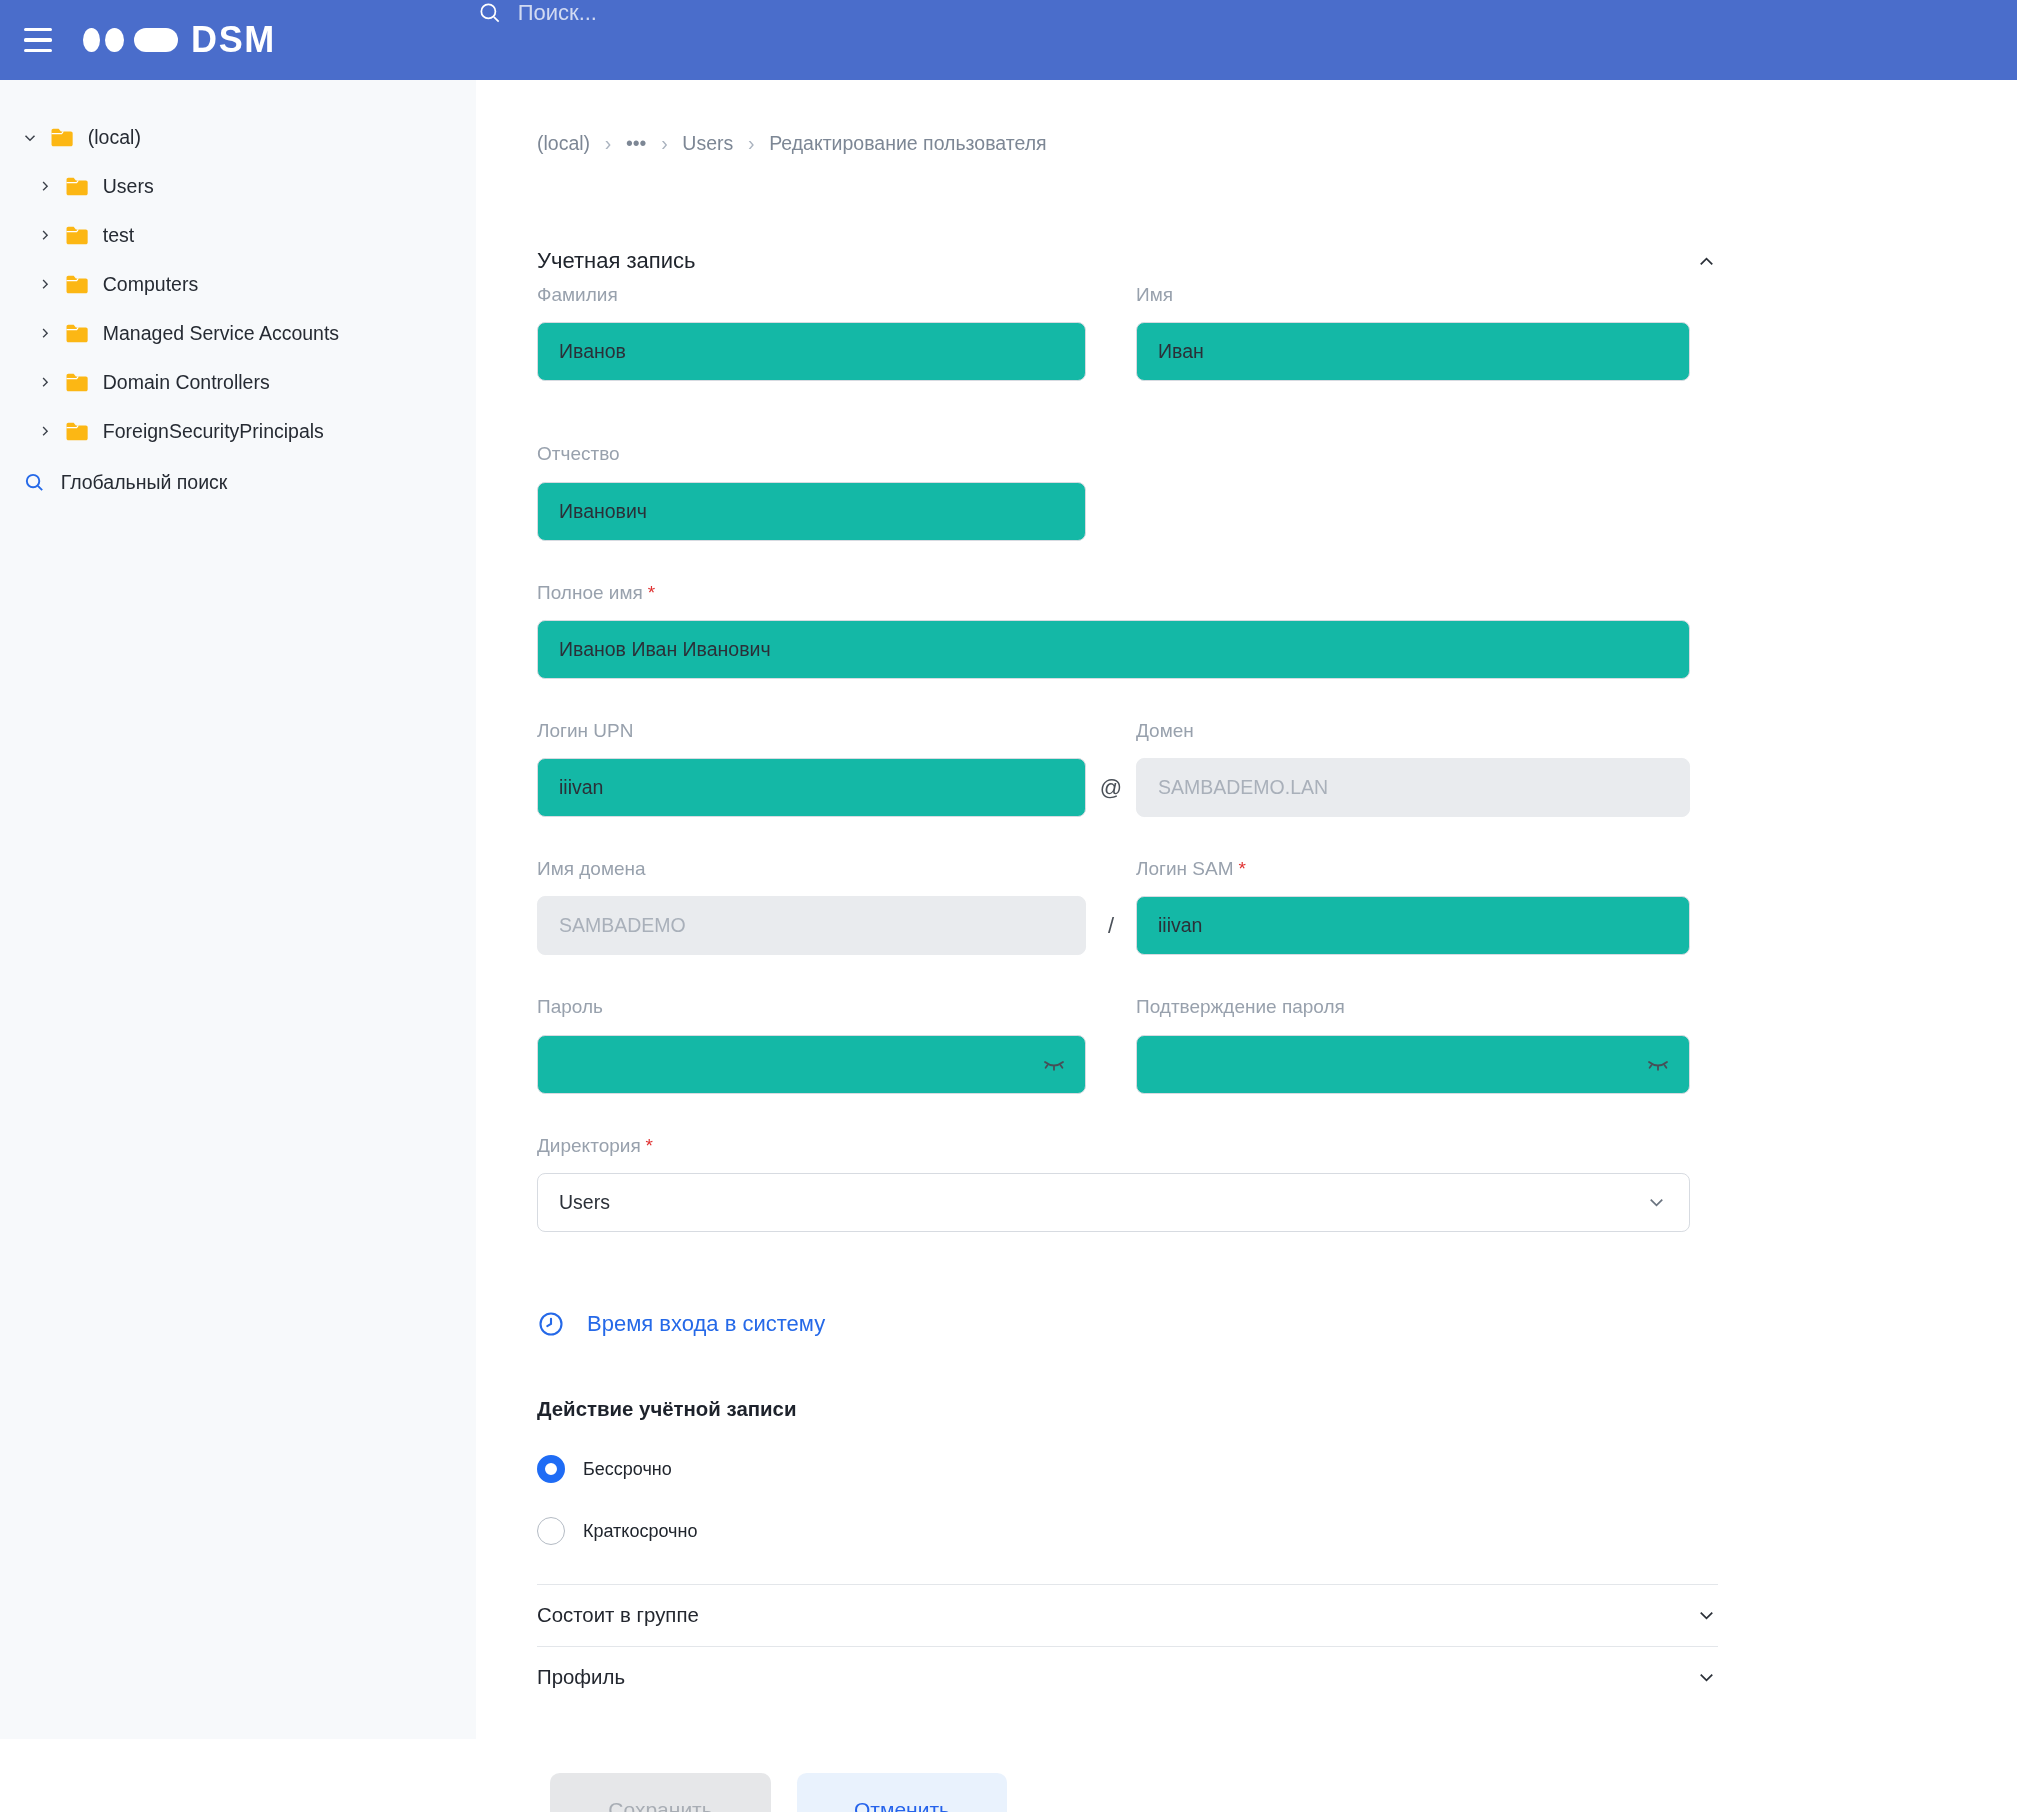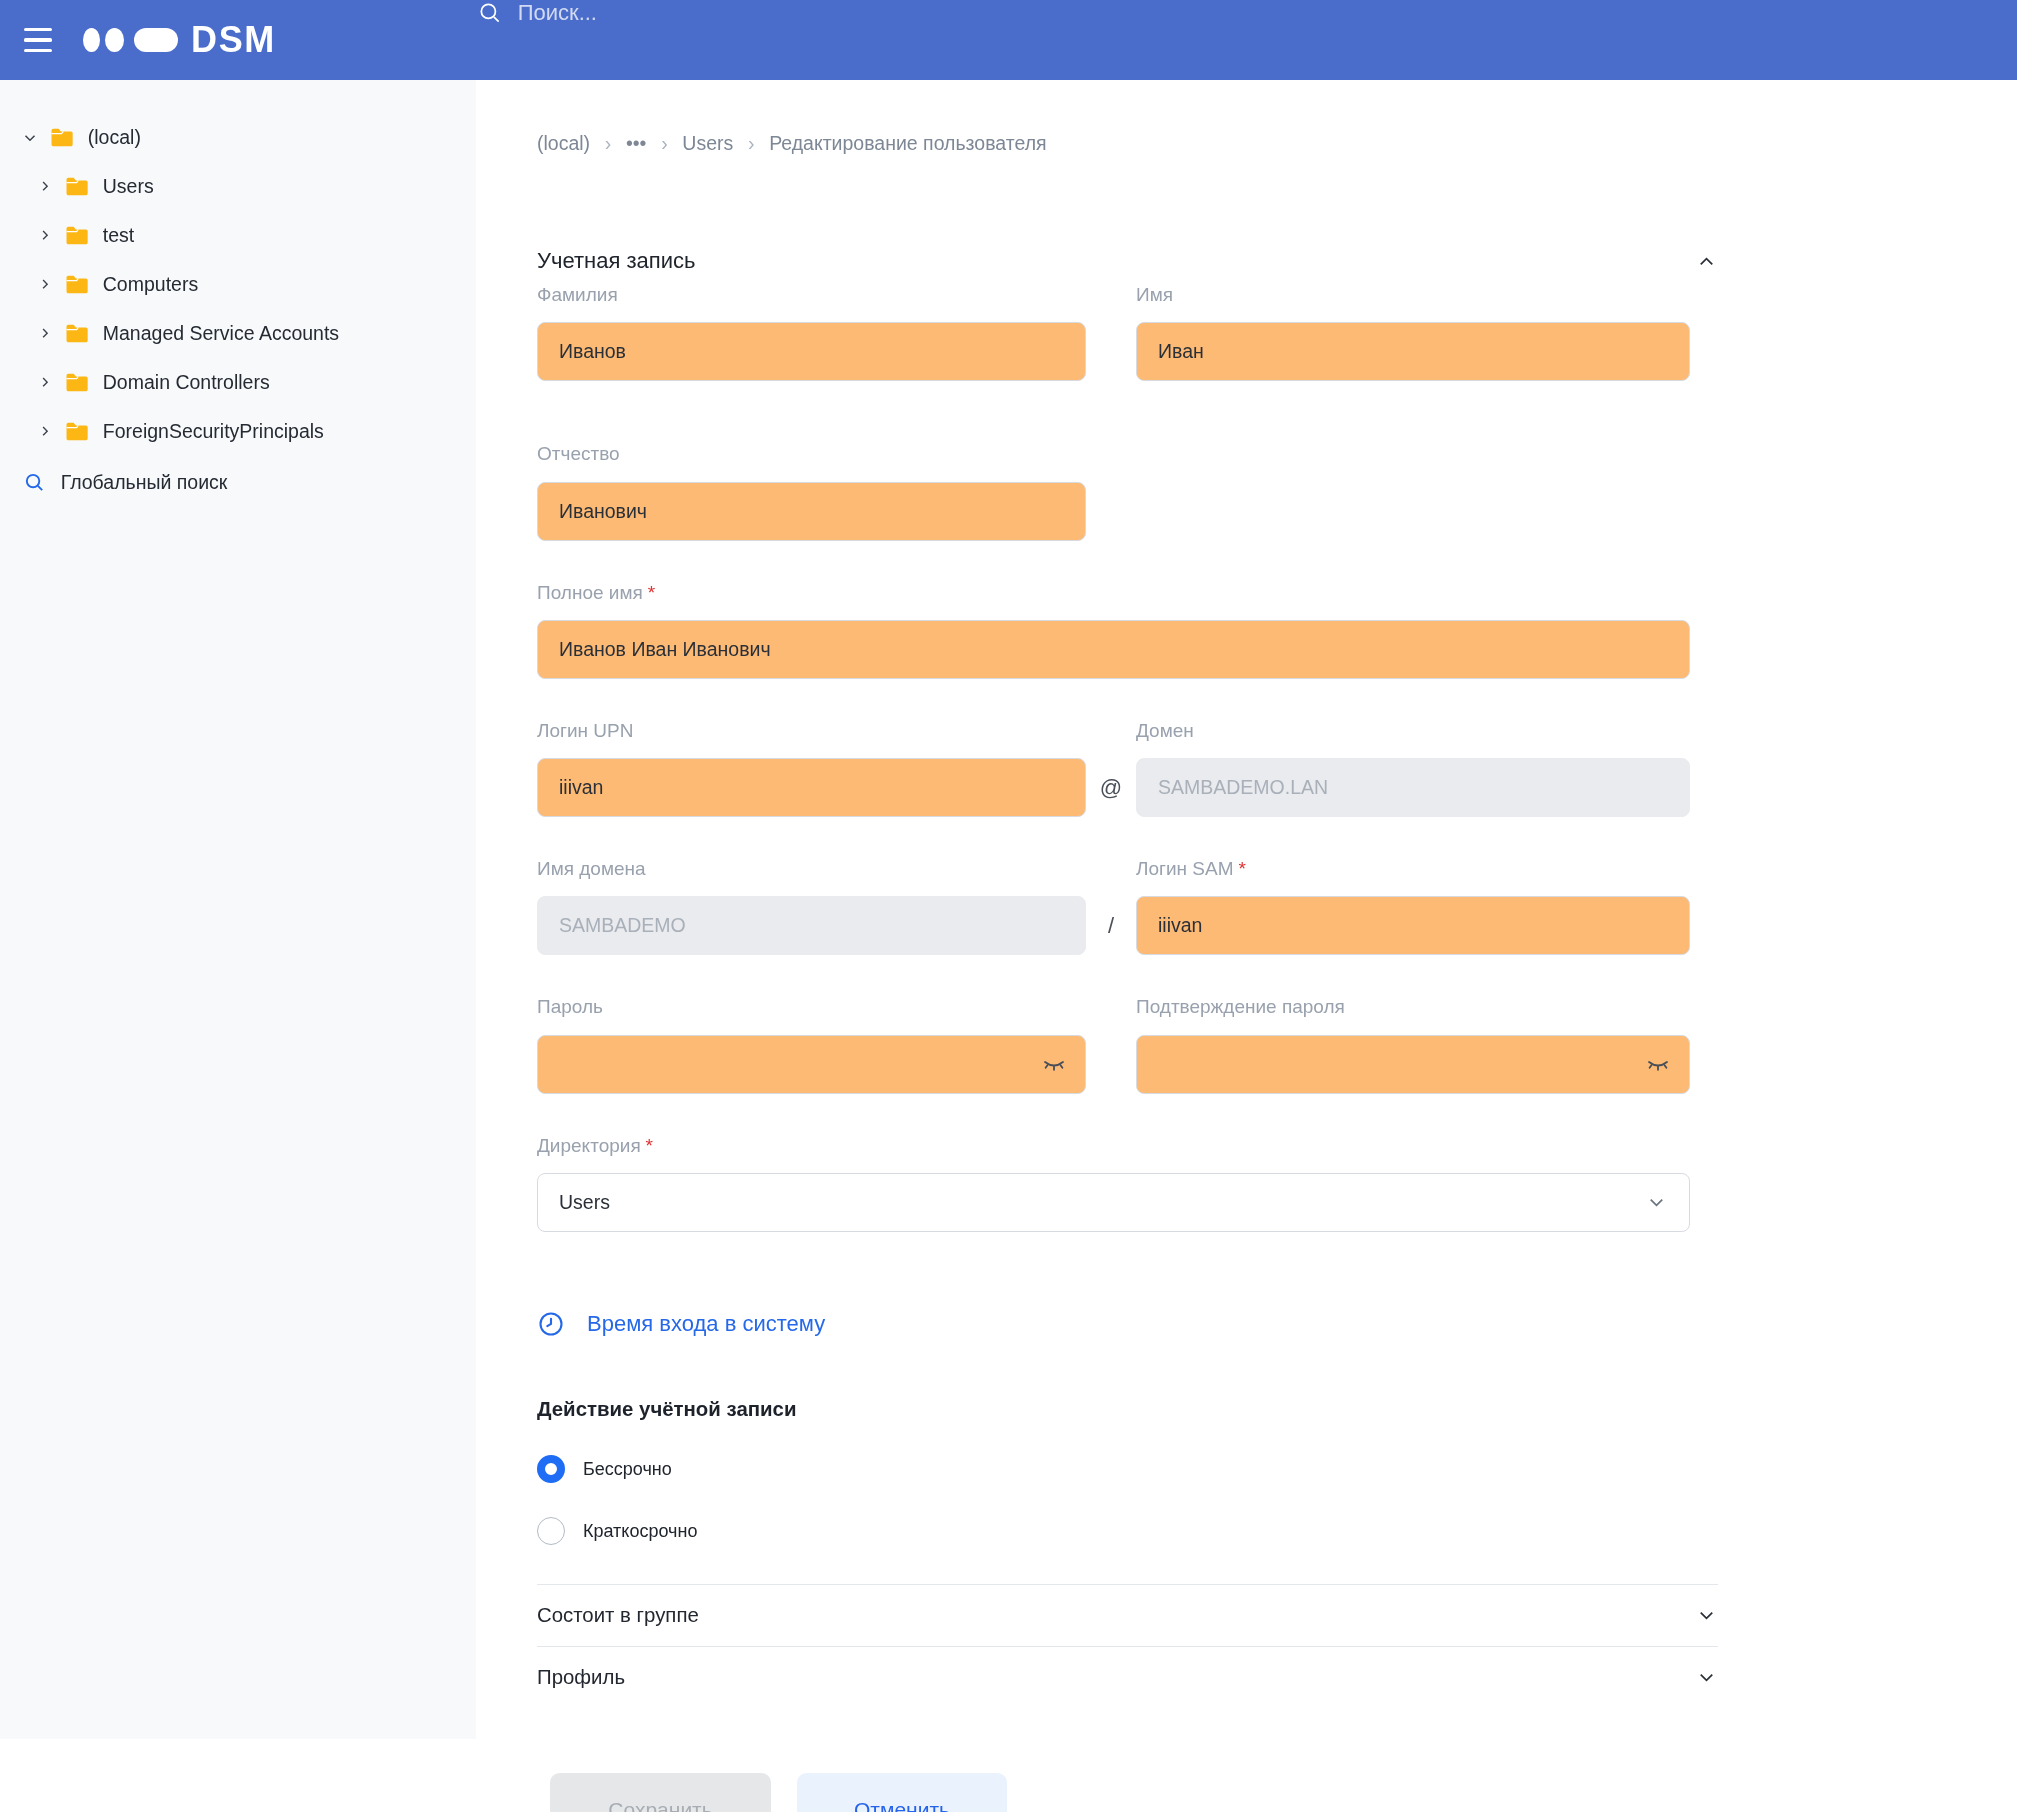--- a/index.html
+++ b/index.html
@@ -42,21 +42,21 @@
   .breadcrumb .crumb { cursor:pointer; }
 
   
   .form { width:1181px; }
   .sec-head { margin-top:93px; width:1181px; display:flex; align-items:center;
               justify-content:space-between; }
   .sec-title { font-size:22px; color:#20252d; }
   .flabel { color:#98a1ad; font-size:19px; margin-bottom:16.3px; }
   .req { color:#e03131; margin-left:4.9px; }
   .tbox { width:100%; height:59px; border:0.8px solid #d7dbe1; border-radius:8.1px;
-          padding:0 21px; font-size:19.5px; color:#2b3038; background:#fdba74; outline:none;
+          padding:0 21px; font-size:19.5px; color:#2b3038; background:#14b8a6; outline:none;
           font-family:"Liberation Sans", sans-serif; }
   .tbox:disabled, .tbox.disabled { background:#e9ebee; border:0.8px solid #e9ebee; color:#a9b0ba; }
   .row2 { display:grid; grid-template-columns:549px 50px 554px; margin-top:41px; }
   .row1 { width:549px; margin-top:62px; }
   .rowfull { width:1153px; margin-top:41px; }
   .cellsep { align-self:end; height:59px; display:flex; align-items:center; justify-content:center;
              color:#4a5058; font-size:22px; }
   .pw-wrap { position:relative; }
   .pw-eye { position:absolute; right:18px; top:50%; transform:translateY(-50%); cursor:pointer; display:flex; }
   .select { width:1153px; height:59px; border:0.8px solid #d7dbe1; border-radius:8.1px;

